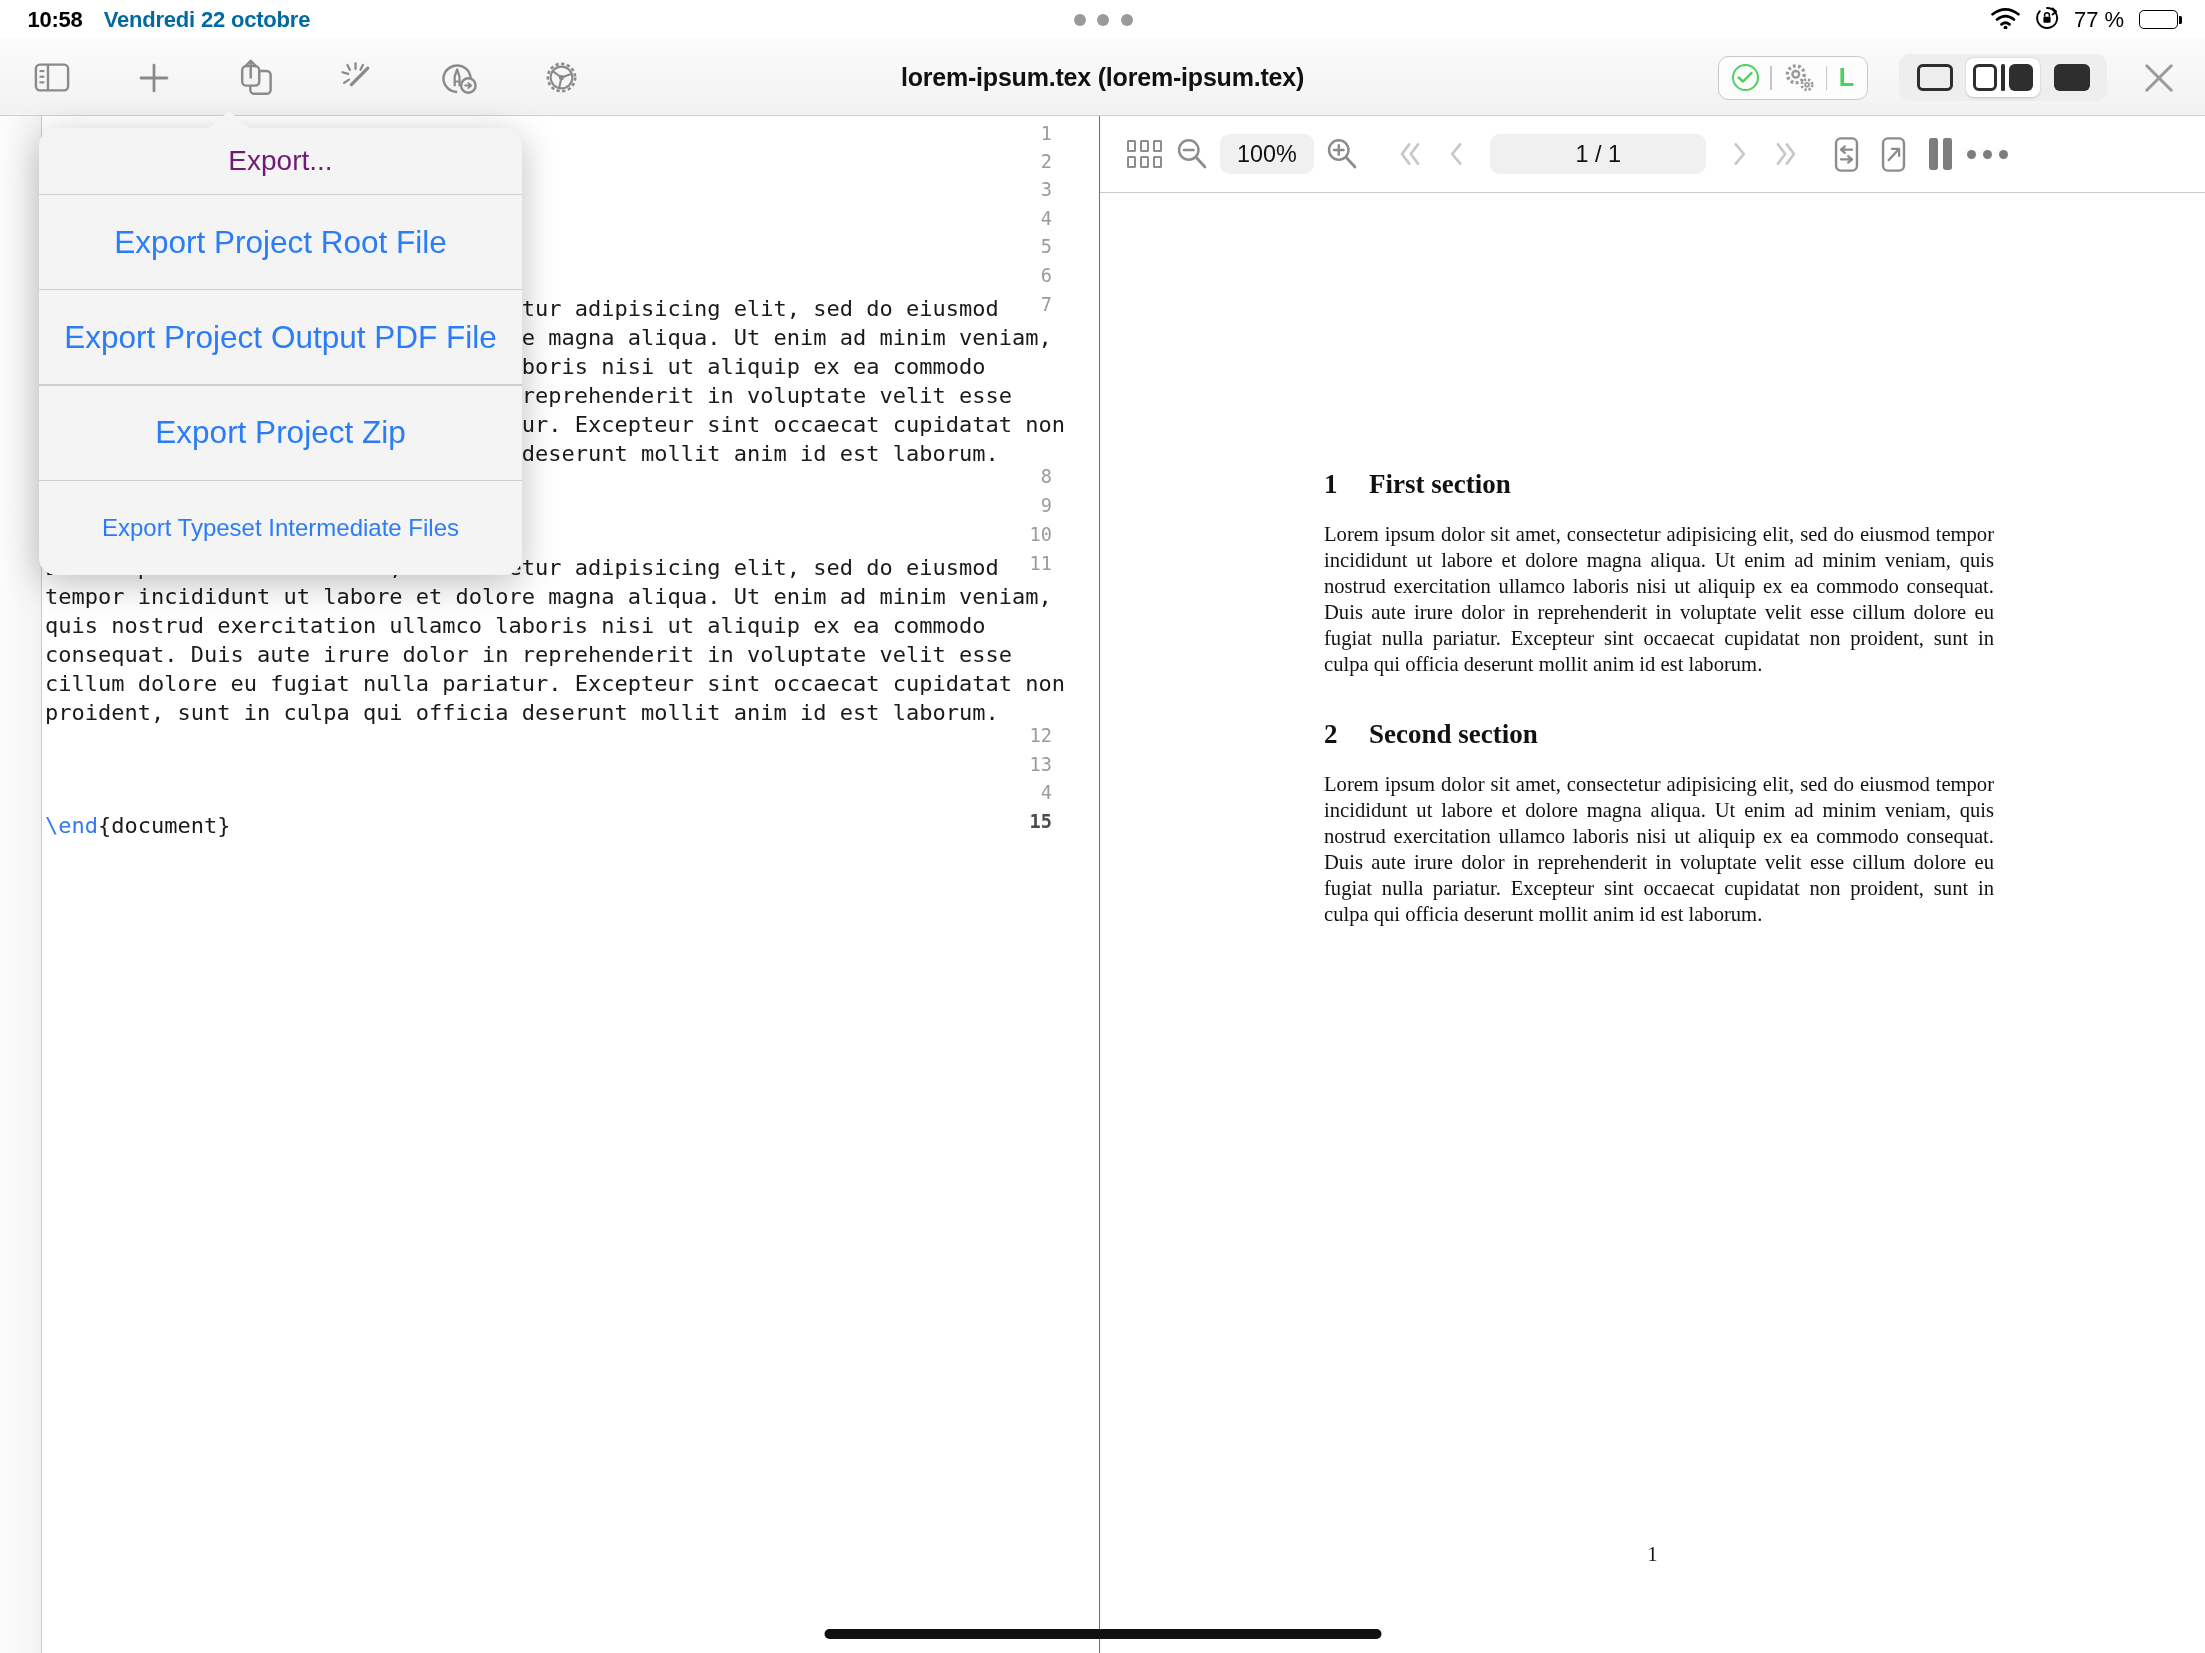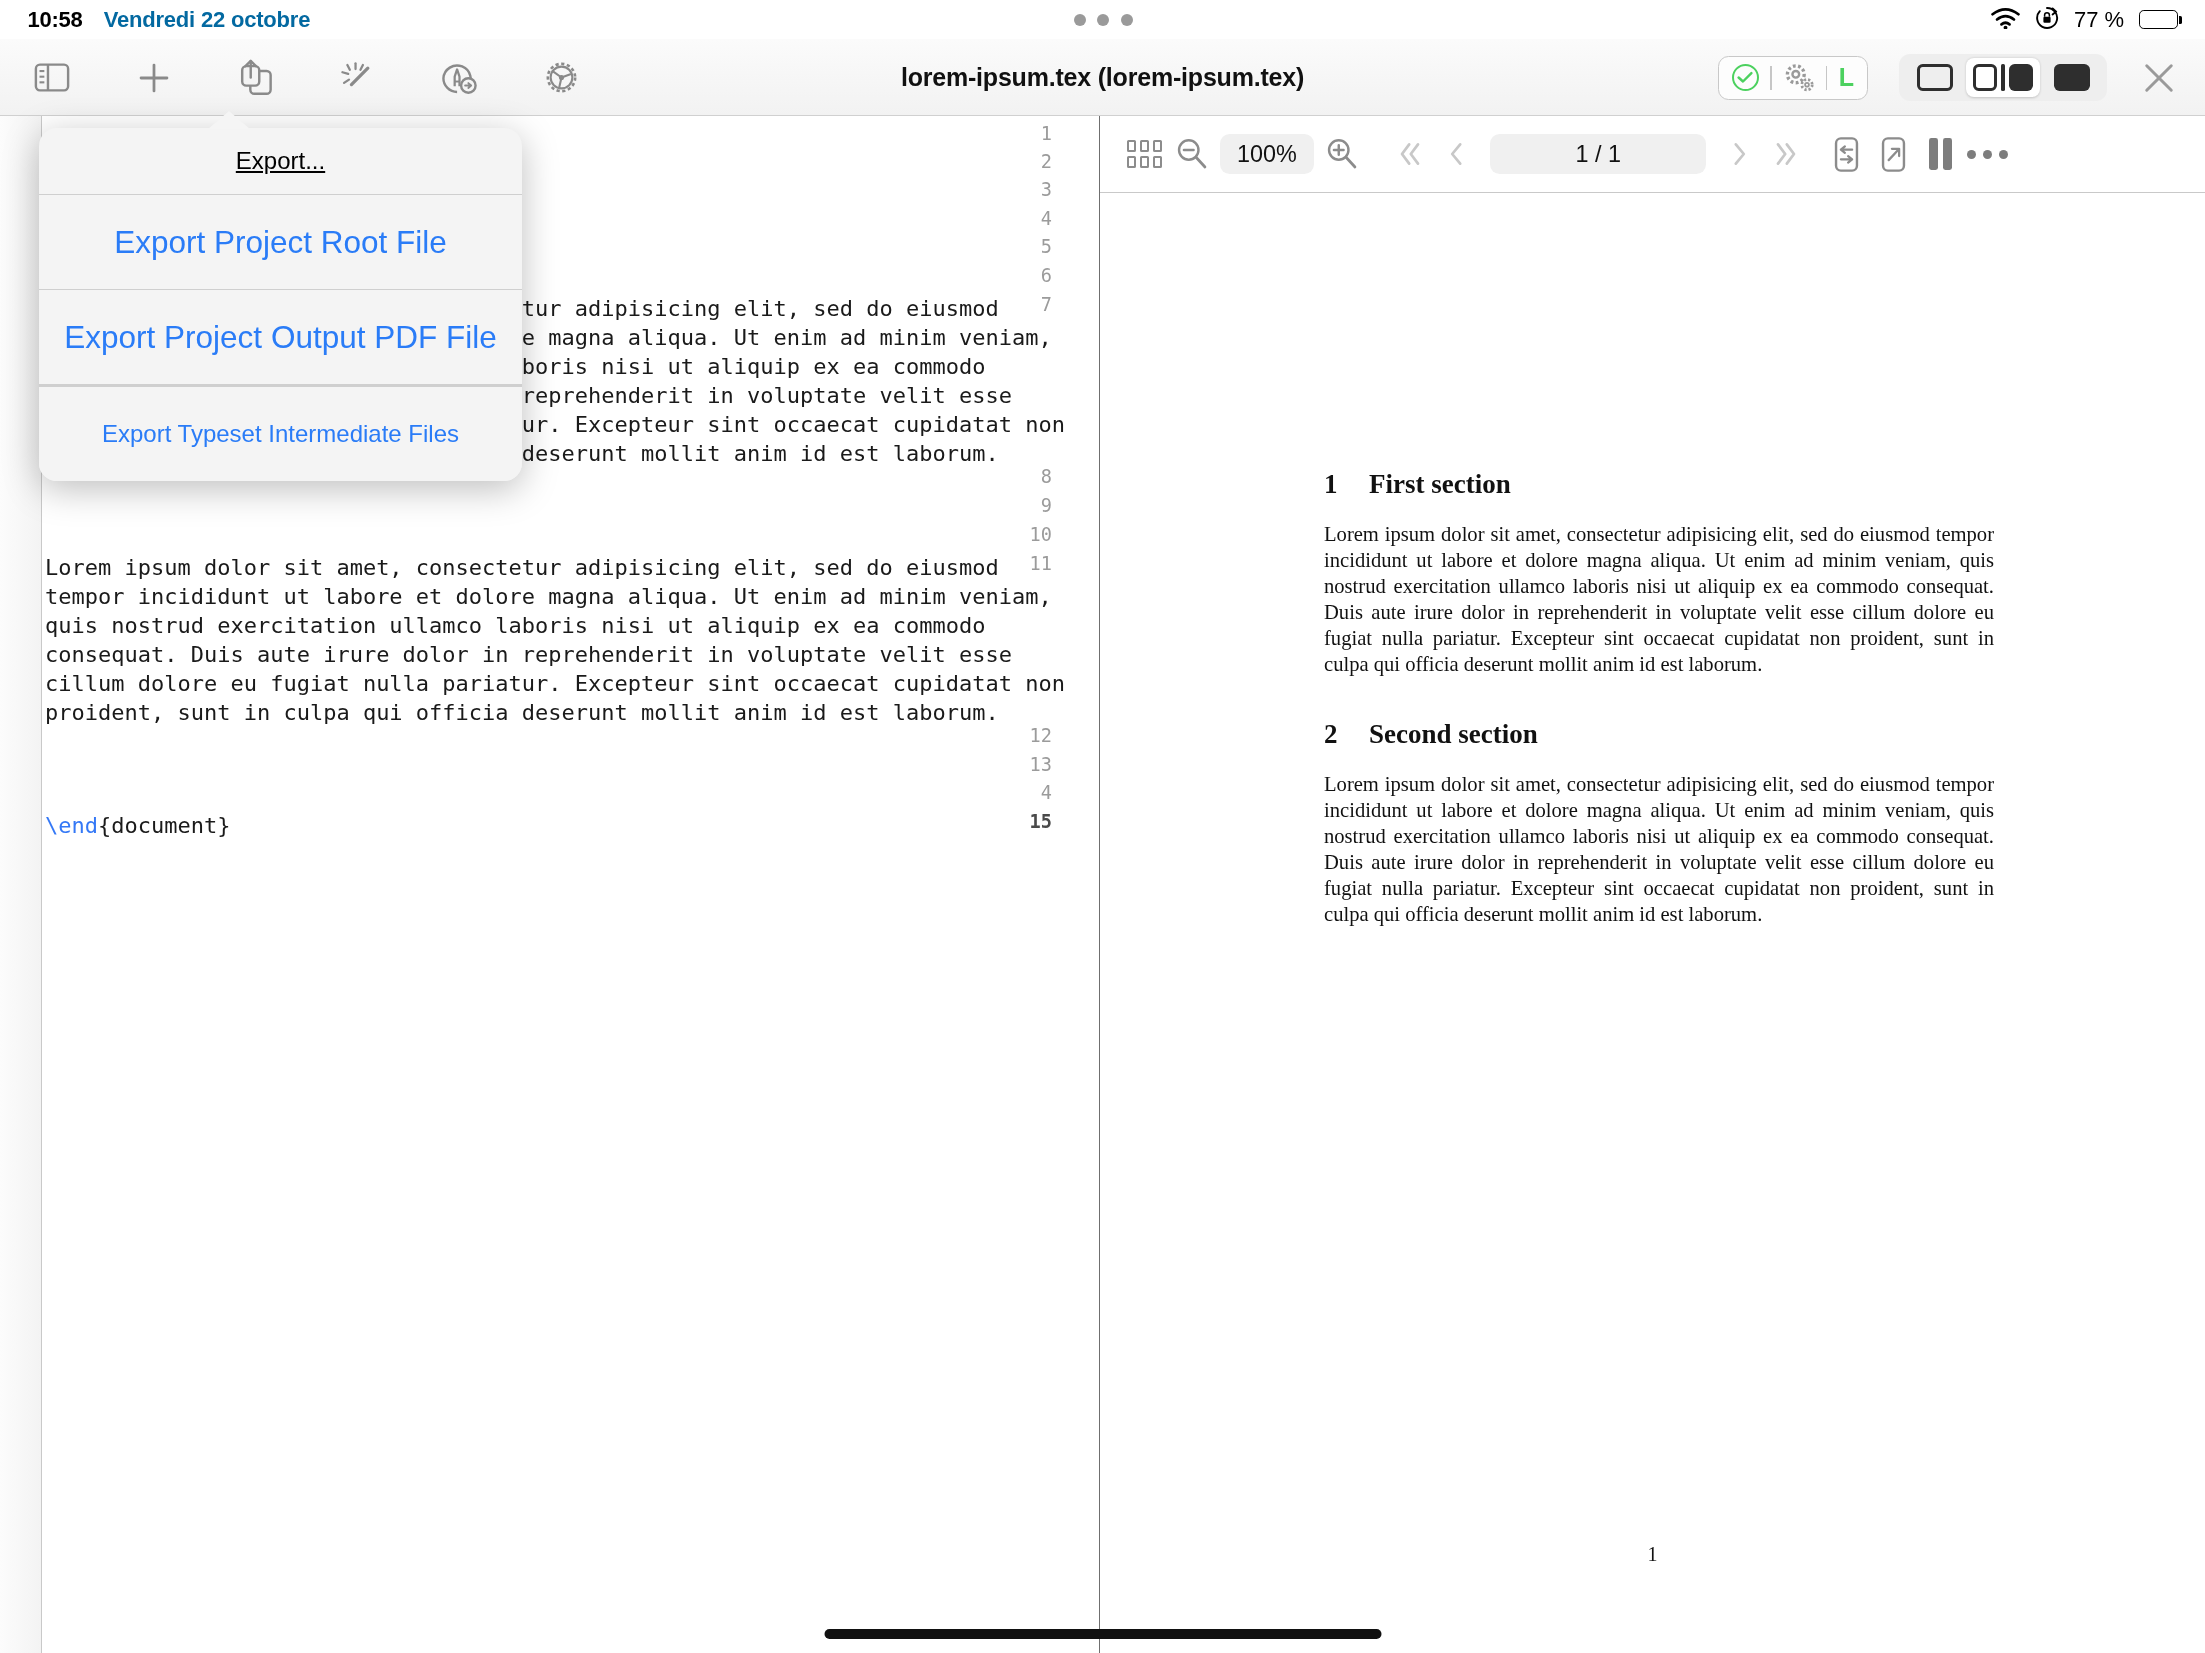--- a/index.html
+++ b/index.html
@@ -87,21 +87,21 @@
   .code .kw { color: #3478f6; }
 
   
   .pop-tail { position: absolute; left: 208px; top: 111px; width: 0; height: 0;
     border-left: 21px solid transparent; border-right: 21px solid transparent;
     border-bottom: 18px solid #f5f5f5; z-index: 31; }
   .popover { position: absolute; left: 39px; top: 128px; width: 483px;
     background: #f4f4f4; border-radius: 18px; z-index: 30;
     box-shadow: 0 8px 36px rgba(0,0,0,.26); overflow: hidden; }
   .pop-title { height: 66px; display:flex; align-items:center; justify-content:center;
-    font-size: 24px; color: #000000; text-decoration: underline; }
+    font-size: 28px; color: #701a75; }
   .pop-div { height: 1.2px; background: #cfcfcf; }
   .pop-item { height: 94px; display:flex; align-items:center; justify-content:center;
     color: #2a7cf7; background:#f4f4f4; }
   .pop-item.big { font-size: 31.5px; }
   .pop-item.mid { font-size: 24px; }
 
   
   .pdfpane { position: absolute; left: 1100px; top: 116px; width: 1105px; height: 1537px;
     background: #ffffff; }
   .pdf-divider { position: absolute; left: 1099px; top: 116px; width: 1.3px;
@@ -311,20 +311,21 @@
   </div>
 
   <div class="pop-tail"></div>
   <div class="popover">
     <div class="pop-title">Export...</div>
     <div class="pop-div"></div>
     <div class="pop-item big">Export Project Root File</div>
     <div class="pop-div"></div>
     <div class="pop-item big">Export Project Output PDF File</div>
     <div class="pop-div"></div>
+    <div class="pop-item big">Export Project Zip</div>
     <div class="pop-div"></div>
     <div class="pop-item mid">Export Typeset Intermediate Files</div>
   </div>
 
   <div class="pdf-divider"></div>
   <div class="pdfpane">
 
     <div class="pdf-toolbar">
       <div class="pdf-btn">
         <span class="gridicn">

